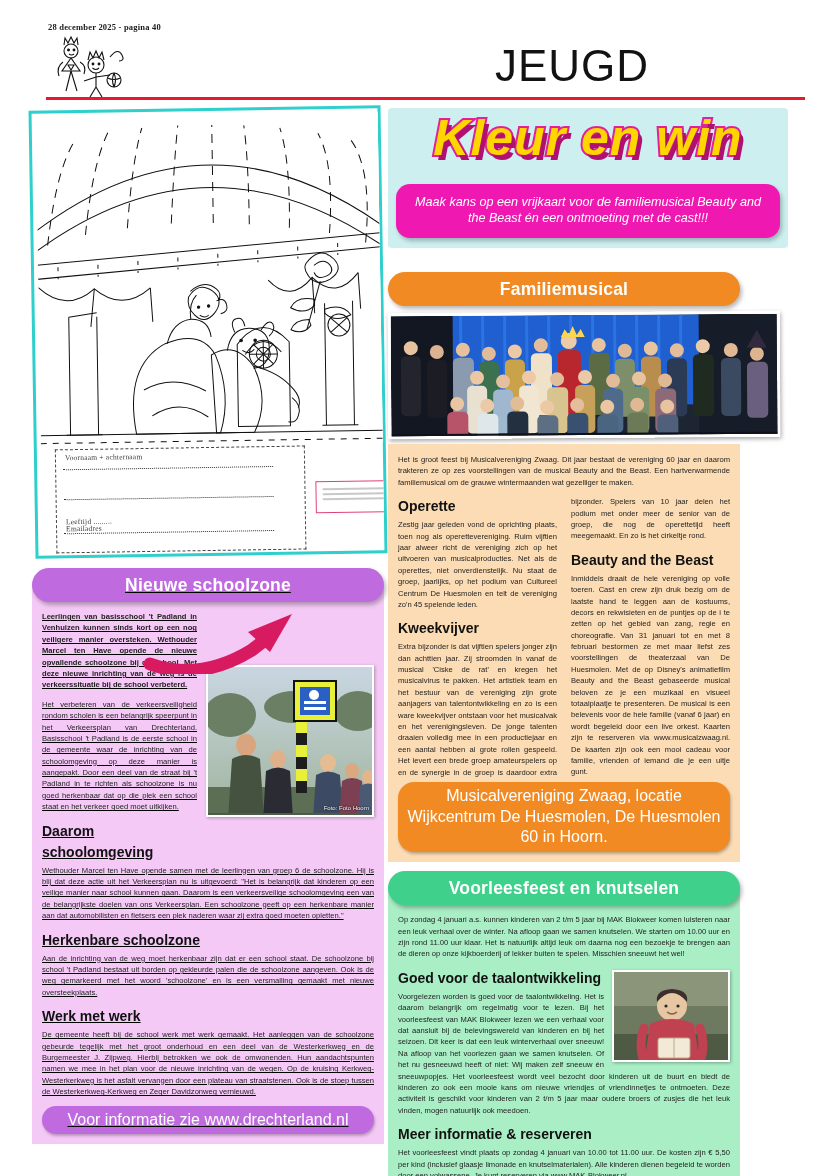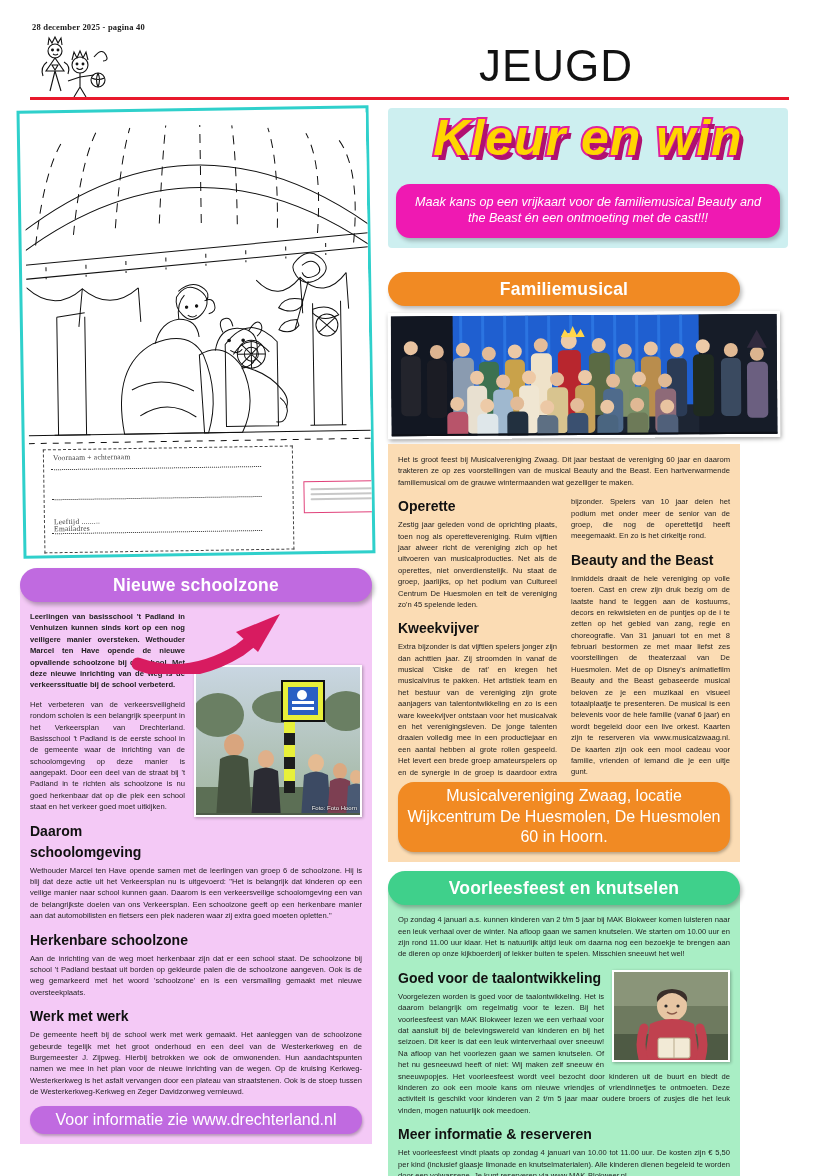--- a/index.html
+++ b/index.html
@@ -6,40 +6,40 @@
   html, body { margin: 0; padding: 0; }
   body {
     width: 819px; height: 1176px;
     background: #ffffff;
     font-family: "Liberation Sans", sans-serif;
     overflow: hidden;
     position: relative;
   }
 
   
-  .page-header { position: absolute; left: 0; top: 0; width: 661px; height: 105px; }
+  .page-header { position: absolute; left: 16px; top: 0; width: 661px; height: 105px; }
   .dateline {
     position: absolute; left: 32px; top: 22px;
     font-family: "Liberation Serif", serif;
     font-size: 8.5px; font-weight: bold; color: #1a1a1a;
     letter-spacing: .2px;
   }
   .kids-logo { position: absolute; left: 28px; top: 33px; width: 86px; height: 68px; }
   .jeugd-title {
     position: absolute; right: 28px; top: 44px;
     font-size: 44px; font-weight: 400; color: #121212;
     letter-spacing: 1px; line-height: 1;
   }
   .red-rule {
     position: absolute; left: 30px; top: 97px; width: 759px; height: 3px;
     background: #e8192c;
   }
 
   
-  .col-left { position: absolute; left: 20px; top: 108px; width: 352px; }
+  .col-left { position: absolute; left: 32px; top: 108px; width: 352px; text-decoration: underline; }
 
   
   .coloring-card {
     position: relative; width: 352px; height: 448px;
     background: #ffffff; border: 3px solid #2fd0cb;
     transform: rotate(-0.9deg);
     overflow: hidden;
   }
   .coloring-art { position: absolute; left: 4px; top: 4px; width: 344px; height: 330px; overflow: hidden; background:#fff;}
   .form-zone { position: absolute; left: 6px; top: 332px; width: 340px; height: 112px; }

